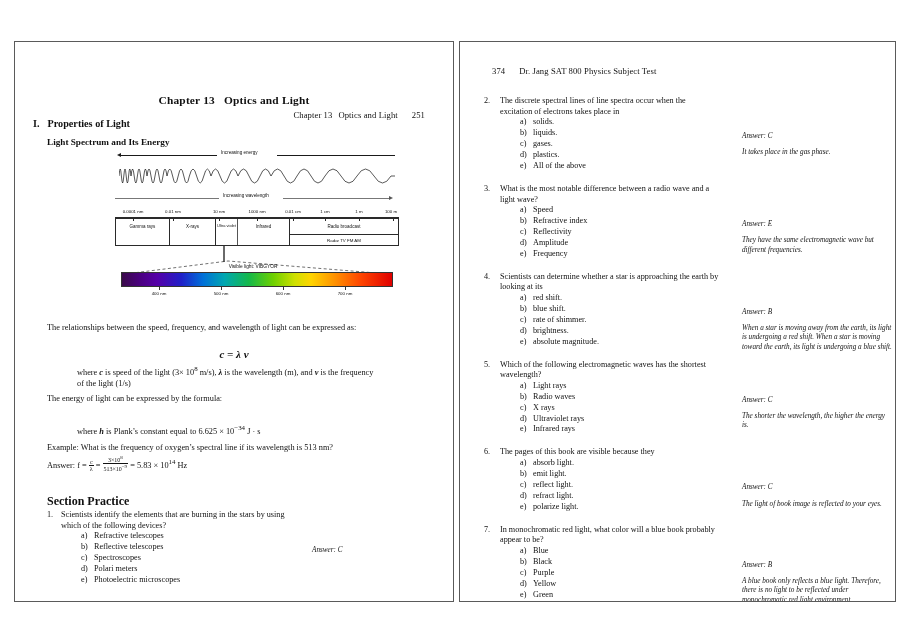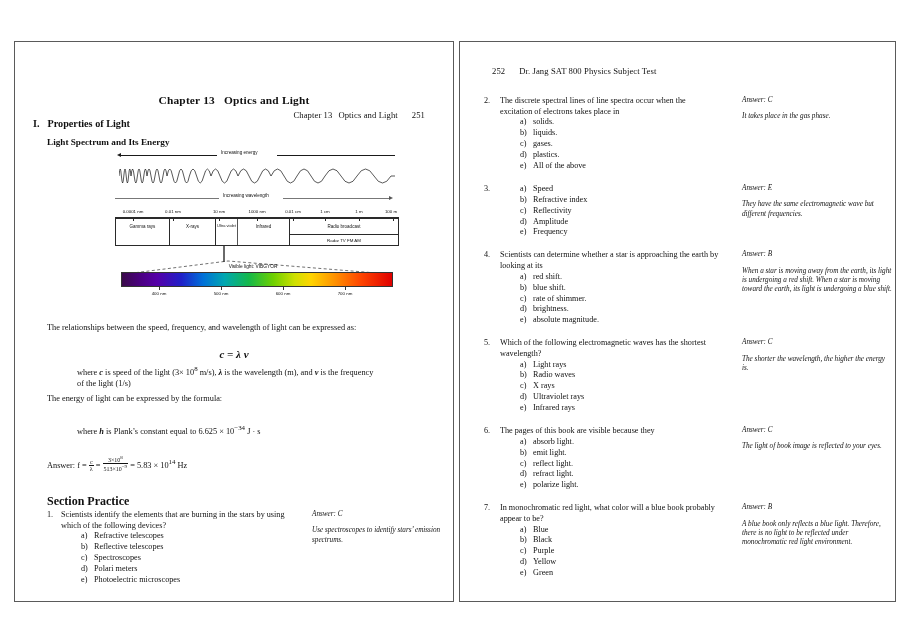--- a/index.html
+++ b/index.html
@@ -187,21 +187,21 @@
     margin-left:14px; width:232px;
     font-size:8.2px; line-height:1.3;
   }
   .q-opts{ margin-left:34px; margin-top:0px; }
   .q-opt{ font-size:8.2px; line-height:1.33; display:flex; }
   .q-opt .ol{ width:13px; flex:none; }
   .q-ans{
     position:absolute; left:265px; top:0; width:130px;
     font-size:7.2px; font-style:italic; line-height:1.3;
   }
-  .q-ans .ansline{ margin-bottom:7px; }
+  .q-ans .ansline{ margin-bottom:7px;margin-top:36px; }
 
   
   .qlist-right{ position:absolute; left:24px; top:54px; width:400px; }
   .qlist-right .q{ margin-bottom:12px; }
   .qlist-right .q-num{ width:16px; }
   .qlist-right .q-stem{ margin-left:16px; width:220px; }
   .qlist-right .q-opts{ margin-left:36px; }
   .qlist-right .q-ans{ left:258px; width:150px; }
 </style>
 </head>
@@ -315,20 +315,21 @@
       <span>where </span><span class="bi">c</span><span> is speed of the light (3× 10</span><sup>8</sup><span> m/s), </span><span class="bi">λ</span><span> is the wavelength (m), and </span><span class="bi">ν</span><span> is the frequency of the light (1/s)</span>
     </div>
 
     <div class="body-txt para2">The energy of light can be expressed by the formula:</div>
 
 
     <div class="body-txt where2">
       <span>where </span><span class="bi">h</span><span> is Plank’s constant equal to 6.625 × 10</span><sup>−34</sup><span> J · s</span>
     </div>
 
+    <div class="body-txt example">Example: What is the frequency of oxygen’s spectral line if its wavelength is 513 nm?</div>
 
     <div class="body-txt answer-line">
       <span>Answer: f = </span><span class="frac"><span class="num">c</span><span class="den">λ</span></span><span> = </span><span class="frac"><span class="num"><span>3×10</span><sup>8</sup></span><span class="den"><span>513×10</span><sup>−9</sup></span></span><span> = 5.83 × 10</span><sup>14</sup><span> Hz</span>
     </div>
 
     <div class="prac-head">Section Practice</div>
 
     <div class="qlist">
       <div class="q">
         <div class="q-num">1.</div>
@@ -350,30 +351,29 @@
               <span class="ol">d)</span>
               <span>Polari meters</span>
             </div>
           <div class="q-opt">
               <span class="ol">e)</span>
               <span>Photoelectric microscopes</span>
             </div>
         </div>
         <div class="q-ans">
           <div class="ansline">Answer: C</div>
-          <div>Use spectroscopes to identify stars’ emission spectrums.</div>
         </div>
       </div>
     </div>
   </div>
 
   <div class="page page-right">
 
     <div class="runhead runhead-right">
-      <span class="rh-num">252</span><span class="rh-gap"></span><span>Dr. Jang SAT 800 Physics Subject Test</span>
+      <span class="rh-num">374</span><span class="rh-gap"></span><span>Dr. Jang SAT 800 Physics Subject Test</span>
     </div>
 
     <div class="qlist qlist-right">
 
       <div class="q">
         <div class="q-num">2.</div>
         <div class="q-stem">The discrete spectral lines of line spectra occur when the excitation of electrons takes place in</div>
         <div class="q-opts">
           <div class="q-opt">
               <span class="ol">a)</span>
@@ -397,20 +397,21 @@
             </div>
         </div>
         <div class="q-ans">
           <div class="ansline">Answer: C</div>
           <div>It takes place in the gas phase.</div>
         </div>
       </div>
 
       <div class="q">
         <div class="q-num">3.</div>
+        <div class="q-stem">What is the most notable difference between a radio wave and a light wave?</div>
         <div class="q-opts">
           <div class="q-opt">
               <span class="ol">a)</span>
               <span>Speed</span>
             </div>
           <div class="q-opt">
               <span class="ol">b)</span>
               <span>Refractive index</span>
             </div>
           <div class="q-opt">

